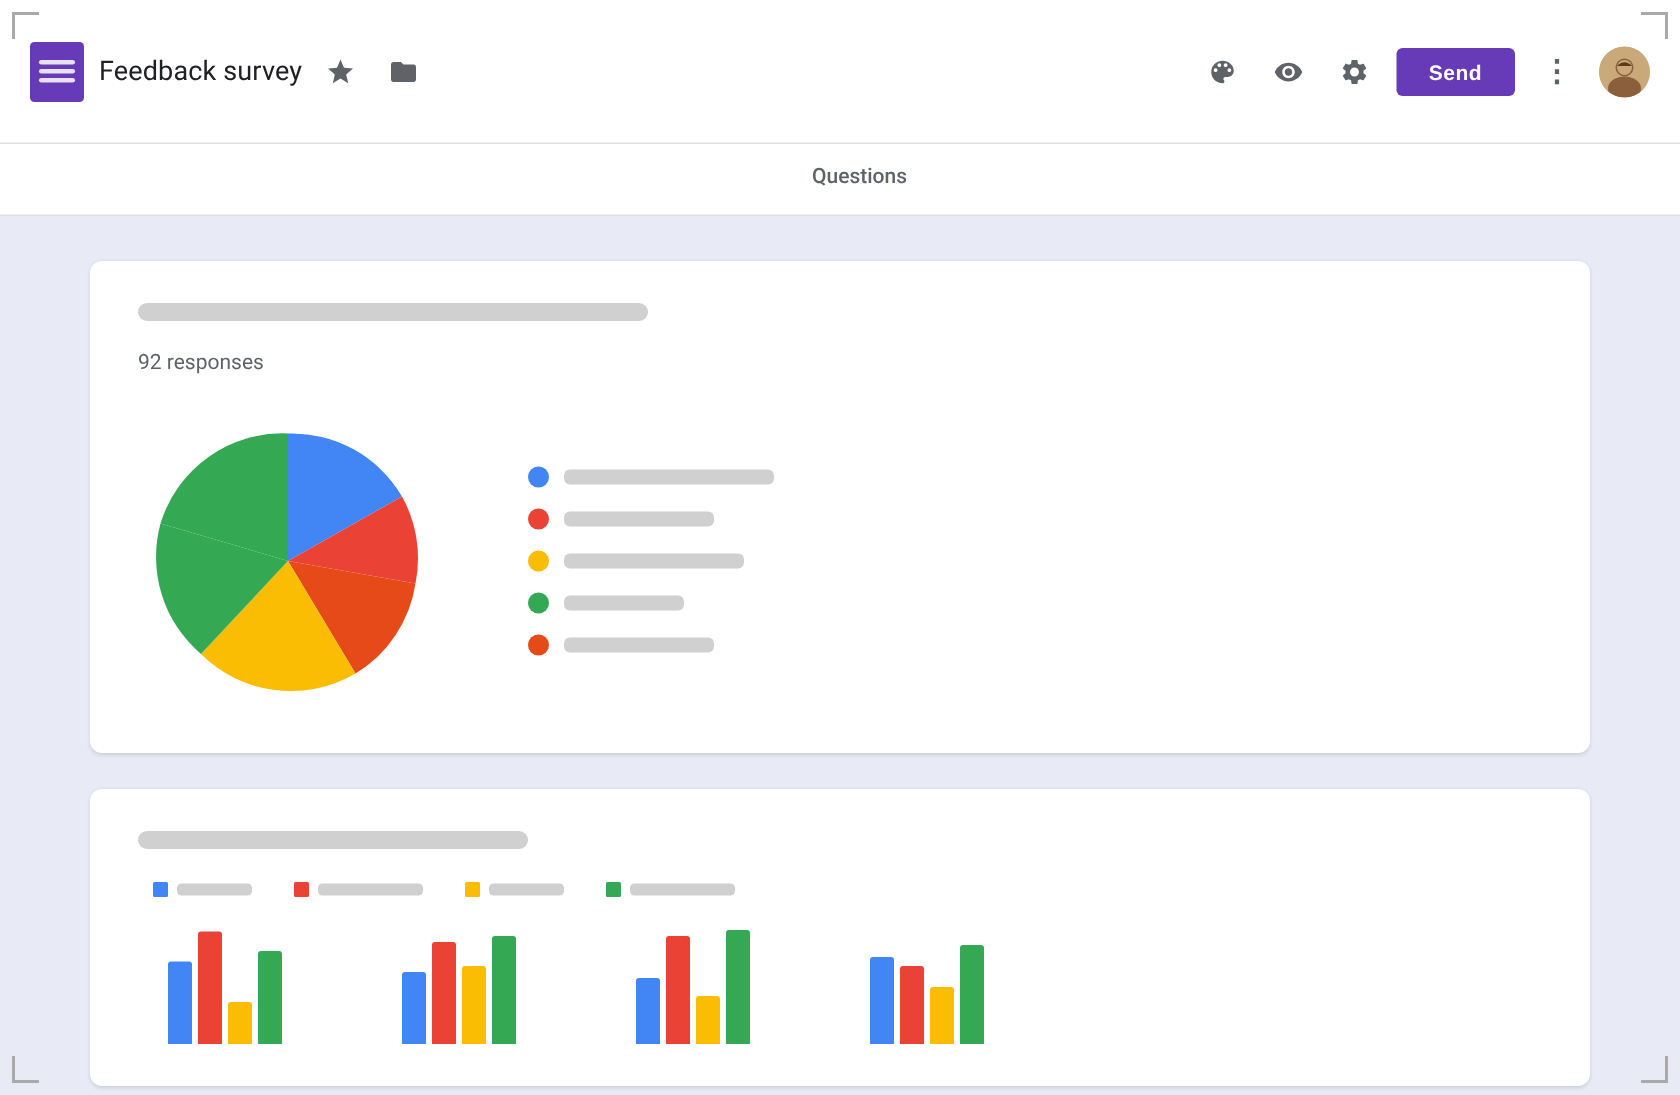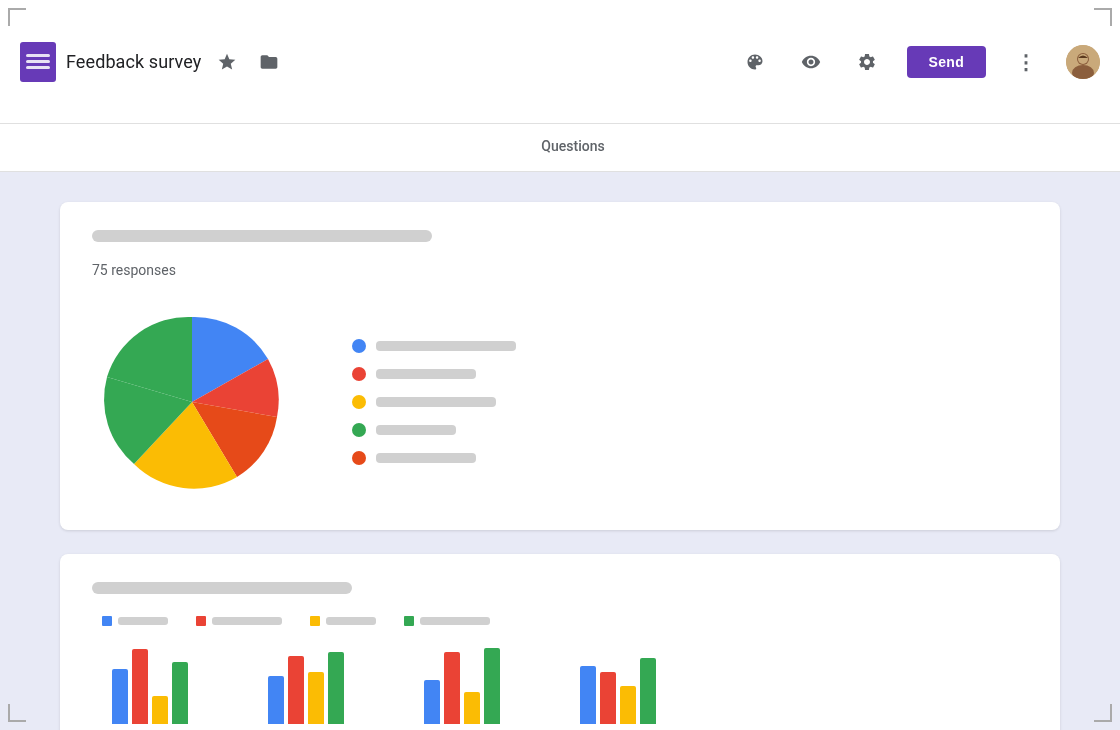--- a/index.html
+++ b/index.html
@@ -10,21 +10,21 @@
       height: 730px;
       overflow: hidden;
       position: relative;
     }
 
     
     .header {
       display: flex;
       align-items: center;
       padding: 0 20px;
-      height: 124px;
+      height: 96px;
       background: #fff;
       border-bottom: 1px solid #e0e0e0;
       justify-content: space-between;
     }
     .header-left {
       display: flex;
       align-items: center;
       gap: 10px;
     }
     .doc-icon {
@@ -61,21 +61,21 @@
       font-size: 18px;
       display: flex;
       align-items: center;
       justify-content: center;
       width: 32px;
       height: 32px;
     }
     .header-right {
       display: flex;
       align-items: center;
-      gap: 24px;
+      gap: 12px;
     }
     .send-btn {
       background: #673ab7;
       color: #fff;
       border: none;
       border-radius: 4px;
       padding: 8px 22px;
       font-size: 14px;
       font-weight: 600;
       cursor: pointer;
@@ -325,21 +325,21 @@
 <nav class="tabs">
   <div class="tab">
     <span>Questions</span>
   </div>
 </nav>
 
 <main class="main">
 
   <div class="card">
     <div class="card1-title-bar"></div>
-    <div class="responses-count">75 responses</div>
+    <div class="responses-count">92 responses</div>
     <div class="chart-section">
 
       <div class="pie-container">
         <svg viewBox="0 0 200 200" width="200" height="200">
 
           <path d="M100,100 L100,15 A85,85 0 0,1 176,57 Z" fill="#4285f4"></path>
 
           <path d="M100,100 L176,57 A85,85 0 0,1 185,115 Z" fill="#ea4335"></path>
 
           <path d="M100,100 L185,115 A85,85 0 0,1 145,175 Z" fill="#e64a19"></path>

